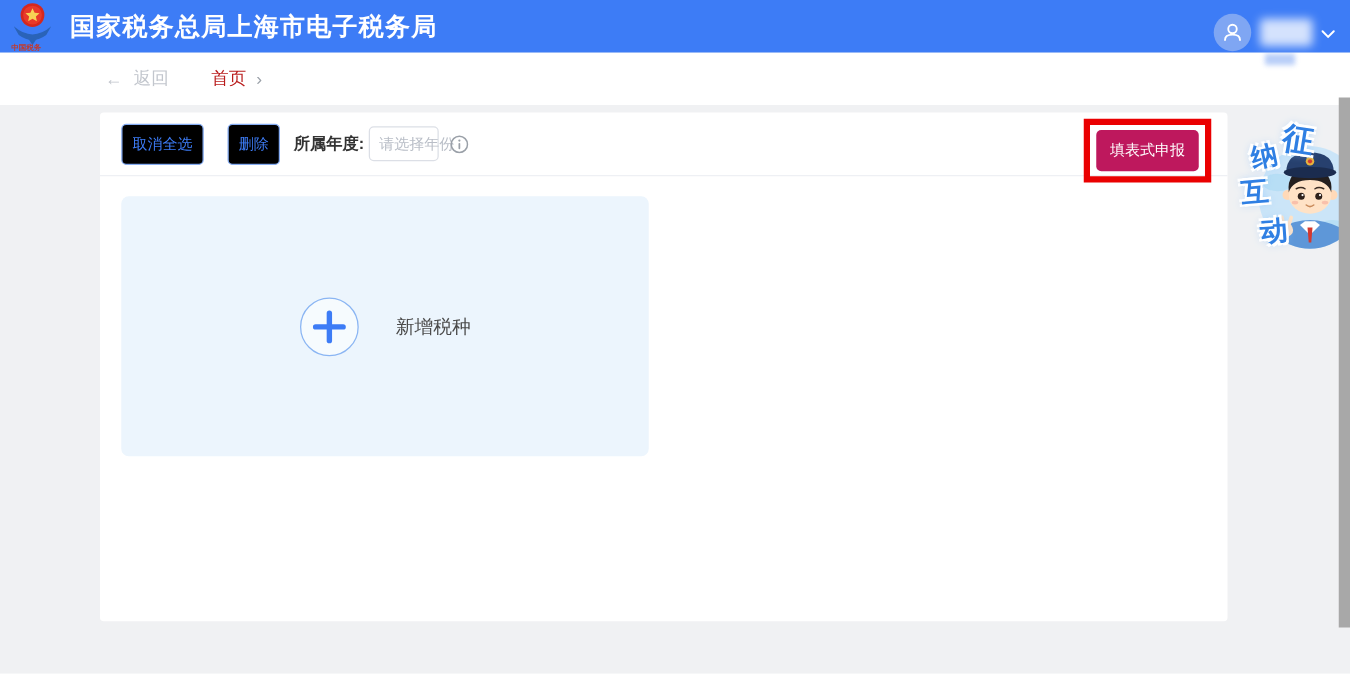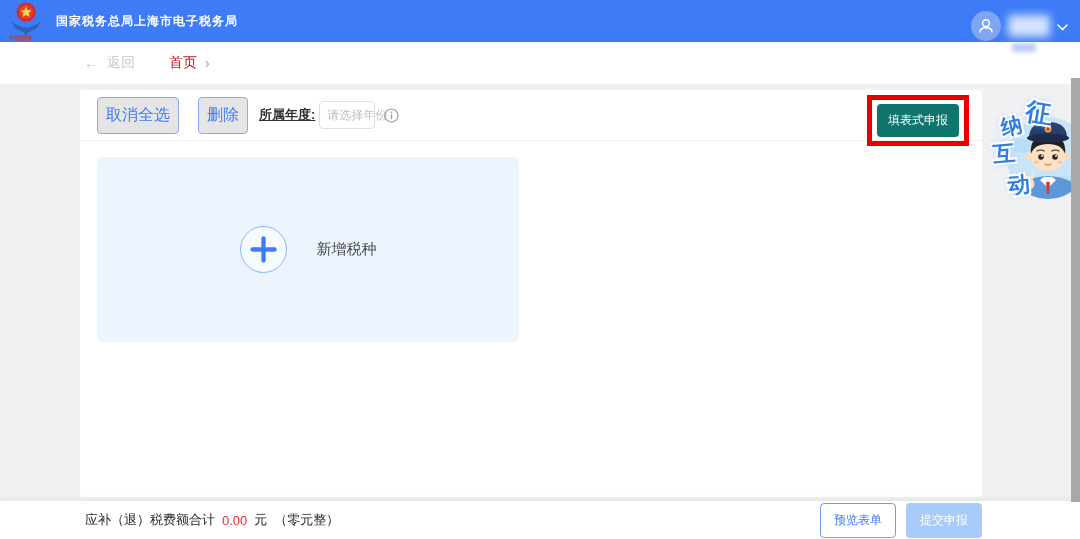--- a/index.html
+++ b/index.html
@@ -3,48 +3,48 @@
 <meta charset="utf-8">
 <style>
   * { box-sizing: border-box; margin: 0; padding: 0; }
   html,body { width:1080px; height:539px; }
   body { font-family: "Liberation Sans", "DejaVu Sans", sans-serif; }
   .screen { position:relative; width:1080px; height:539px; background:#f0f1f3; overflow:hidden; }
 
   
   .header { position:absolute; left:0; top:0; width:1080px; height:42px; background:#3d7cf6; display:flex; align-items:center; z-index:5; }
   .logo { margin-left:7px; width:38px; height:40px; flex:0 0 auto; }
-  .header-title { color:#ffffff; font-size:12px; font-weight:bold; margin-left:11px; letter-spacing:1px; }
+  .header-title { color:#ffffff; font-size:20px; font-weight:bold; margin-left:11px; letter-spacing:1px; }
   .user-menu { position:absolute; right:12px; top:0; height:42px; display:flex; align-items:center; gap:7px; cursor:pointer; }
   .avatar { width:30px; height:30px; border-radius:50%; background:#7fa6f3; display:flex; align-items:center; justify-content:center; margin-top:10px; }
   .redacted-name { width:42px; height:22px; margin-top:10px; border-radius:3px; background:rgba(255,255,255,.78); filter:blur(4px); }
   .chevron { margin-top:12px; }
   .sub-redacted { position:absolute; right:44px; top:43px; width:24px; height:9px; background:#7fa6f3; opacity:.55; filter:blur(2px); z-index:4; }
 
   
   .crumb-bar { position:absolute; left:0; top:42px; width:1080px; height:42px; background:#ffffff; }
   .crumbs { display:flex; align-items:center; height:100%; padding-left:84px; font-size:14px; }
   .back-link { color:#c2c6cd; display:flex; align-items:center; gap:9px; cursor:pointer; }
   .crumb-home { color:#b91c1c; margin-left:34px; cursor:pointer; }
   .crumb-sep { color:#9aa0a8; margin:0 8px; }
   .crumb-current { color:#333333; font-weight:bold; }
 
   
   .card { position:absolute; left:80px; top:90px; width:902px; height:407px; background:#ffffff; border-radius:3px; }
   .toolbar { position:relative; height:51px; border-bottom:1px solid #eef0f4; display:flex; align-items:center; padding:0 17px; }
-  .btn-outline { background:#e5e5e5; border:1px solid #85acf2; color:#3d7cf6; font-size:16px; padding:7px 8px; border-radius:4px; cursor:pointer; font-family:inherit; }
+  .btn-outline { background:#000000; border:1px solid #85acf2; color:#3d7cf6; font-size:12px; padding:7px 8px; border-radius:4px; cursor:pointer; font-family:inherit; }
   .btn-outline + .btn-outline { margin-left:19px; }
-  .year-label { margin-left:11px; font-size:13px; font-weight:bold; color:#333;text-decoration:underline; }
+  .year-label { margin-left:11px; font-size:13px; font-weight:bold; color:#333; }
   .year-input { margin-left:4px; width:56px; height:28px; border:1px solid #dcdfe6; border-radius:4px; background:#fff; display:flex; align-items:center; padding:0 7px; gap:5px; cursor:pointer; }
   .year-placeholder { flex:1; font-size:12px; color:#b9bec7; white-space:nowrap; }
   .info-icon { margin-left:9px; display:flex; cursor:pointer; }
   .highlight-box { position:absolute; right:13px; top:5px; border:5px solid #ea0001; padding:4px 5px; }
-  .btn-primary { background:#0f766e; border:none; color:#fff; font-size:12px; padding:8px 11px; border-radius:4px; cursor:pointer; font-family:inherit; }
+  .btn-primary { background:#be185d; border:none; color:#fff; font-size:12px; padding:8px 11px; border-radius:4px; cursor:pointer; font-family:inherit; }
 
-  .empty-panel { position:absolute; left:17px; top:67px; width:422px; height:185px; background:#ecf5fd; border-radius:6px; display:flex; align-items:center; justify-content:center; gap:30px; cursor:pointer; }
+  .empty-panel { position:absolute; left:17px; top:67px; width:422px; height:208px; background:#ecf5fd; border-radius:6px; display:flex; align-items:center; justify-content:center; gap:30px; cursor:pointer; }
   .plus-circle { width:47px; height:47px; border:1px solid #8ab5f3; border-radius:50%; background:rgba(255,255,255,.55); display:flex; align-items:center; justify-content:center; }
   .add-label { font-size:15px; color:#4a4a4a; }
 
   
   .mascot { position:absolute; right:6px; top:98px; width:86px; height:106px; z-index:6; }
   .mchar { position:absolute; font-weight:bold; color:#2f7fe3; line-height:1;
            text-shadow:-2px -2px 0 #fff, 2px -2px 0 #fff, -2px 2px 0 #fff, 2px 2px 0 #fff, 0 0 7px rgba(130,190,255,.9); }
   .mc-zheng { left:38px; top:2px;  font-size:25px; transform:rotate(9deg); }
   .mc-na    { left:13px; top:17px; font-size:21px; transform:rotate(-12deg); }
   .mc-hu    { left:5px;  top:45px; font-size:22px; transform:rotate(-5deg); }
@@ -186,26 +186,14 @@
       </g>
     </svg>
     <span class="mchar mc-zheng">征</span>
     <span class="mchar mc-na">纳</span>
     <span class="mchar mc-hu">互</span>
     <span class="mchar mc-dong">动</span>
   </div>
 
   <div class="scrollbar-thumb"></div>
 
-  <div class="footer">
-    <div class="footer-total">
-      <span>应补（退）税费额合计</span>
-      <span class="amount-red">0.00</span>
-      <span>元</span>
-      <span>（零元整）</span>
-    </div>
-    <div class="footer-actions">
-      <button class="btn-preview">预览表单</button>
-      <button class="btn-submit">提交申报</button>
-    </div>
-  </div>
 
 </div>
 
 </body></html>

